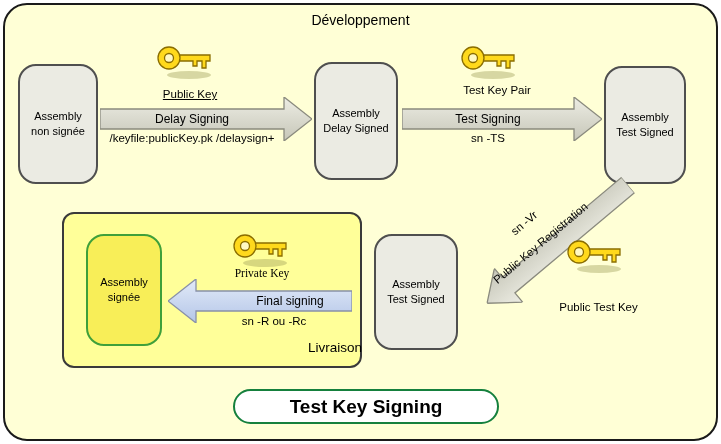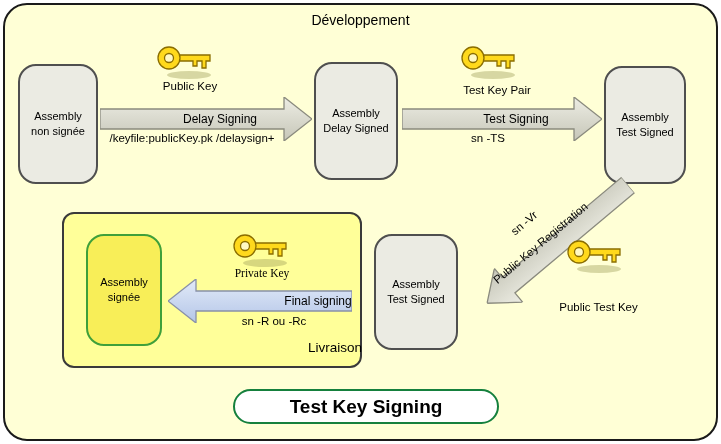--- a/index.html
+++ b/index.html
@@ -6,21 +6,21 @@
   body{font-family:"Liberation Sans", sans-serif; color:#000;}
   .canvas{position:relative;width:721px;height:444px;background:#ffffff;overflow:hidden;}
   .frame{position:absolute;box-sizing:border-box;left:3px;top:3px;width:715px;height:438px;
          background:#FFFFD6;border:2px solid #1a1a1a;border-radius:24px;}
   .title{position:absolute;left:0;top:12px;width:100%;text-align:center;font-size:14px;}
   .node{position:absolute;box-sizing:border-box;background:#EBEBE3;border:2px solid #4f4f4f;
         border-radius:18px;display:flex;align-items:center;justify-content:center;
         text-align:center;font-size:11px;line-height:1.35;white-space:pre-line;}
   .node.signee{background:#F8EE58;border:2px solid #3FA03A;}
   .arrow{position:absolute;}
-  .alabel{position:absolute;text-align:center;font-size:12px;line-height:20px;height:20px;margin-left:28px;}
+  .alabel{position:absolute;text-align:center;font-size:12px;line-height:20px;height:20px;}
   .acmd{position:absolute;text-align:center;font-size:11.5px;line-height:14px;}
   .klabel{position:absolute;text-align:center;font-size:11.5px;line-height:13px;}
   .rot{transform:rotate(-40deg);}
   .livraison{position:absolute;box-sizing:border-box;left:62px;top:212px;width:300px;height:156px;
              background:#FFFF99;border:2px solid #3a3a3a;border-radius:12px;}
   .livraison-label{position:absolute;left:62px;top:340px;width:300px;text-align:right;font-size:13.5px;}
   .badge{position:absolute;box-sizing:border-box;left:233px;top:389px;width:266px;height:35px;
          background:#ffffff;border:2px solid #15803d;border-radius:18px;
          display:flex;align-items:center;justify-content:center;font-size:19px;font-weight:bold;}
   .keyicon{position:absolute;}
@@ -60,21 +60,21 @@
   <div class="acmd" style="left:92px;top:131px;width:200px;">/keyfile:publicKey.pk /delaysign+</div>
 
   <svg class="keyicon" style="left:156px;top:42px;" width="58" height="38" viewBox="0 0 58 38">
     <ellipse cx="33" cy="33" rx="22" ry="4" fill="#9a9a55" opacity="0.4"></ellipse>
     <g stroke="#8a6d00" stroke-width="1.3" fill="#FFD91C">
       <path d="M22 13 L54 13 L54 19 L50 19 L50 26 L46 26 L46 19 L41 19 L41 24 L37 24 L37 19 L22 19 Z"></path>
       <circle cx="13" cy="16" r="11"></circle>
     </g>
     <circle cx="13" cy="16" r="4.5" fill="#FFF9C4" stroke="#8a6d00" stroke-width="1.3"></circle>
   </svg>
-  <div class="klabel" style="left:140px;top:80px;width:100px;">Public Key</div>
+  <div class="klabel" style="left:140px;top:88px;width:100px;text-decoration:underline;">Public Key</div>
 
   <svg class="arrow" style="left:402px;top:97px;" width="200" height="44" viewBox="0 0 200 44">
     <defs>
         <linearGradient id="ag2" x1="0" y1="0" x2="0" y2="1">
       <stop offset="0" stop-color="#EDEDE4"></stop>
           <stop offset="1" stop-color="#C6C6B8"></stop>
         </linearGradient>
       </defs>
     <polygon points="0,12 172,12 172,0 200,22 172,44 172,32 0,32" fill="url(#ag2)" stroke="#8a8a7e" stroke-width="1.3"></polygon>
   </svg>

